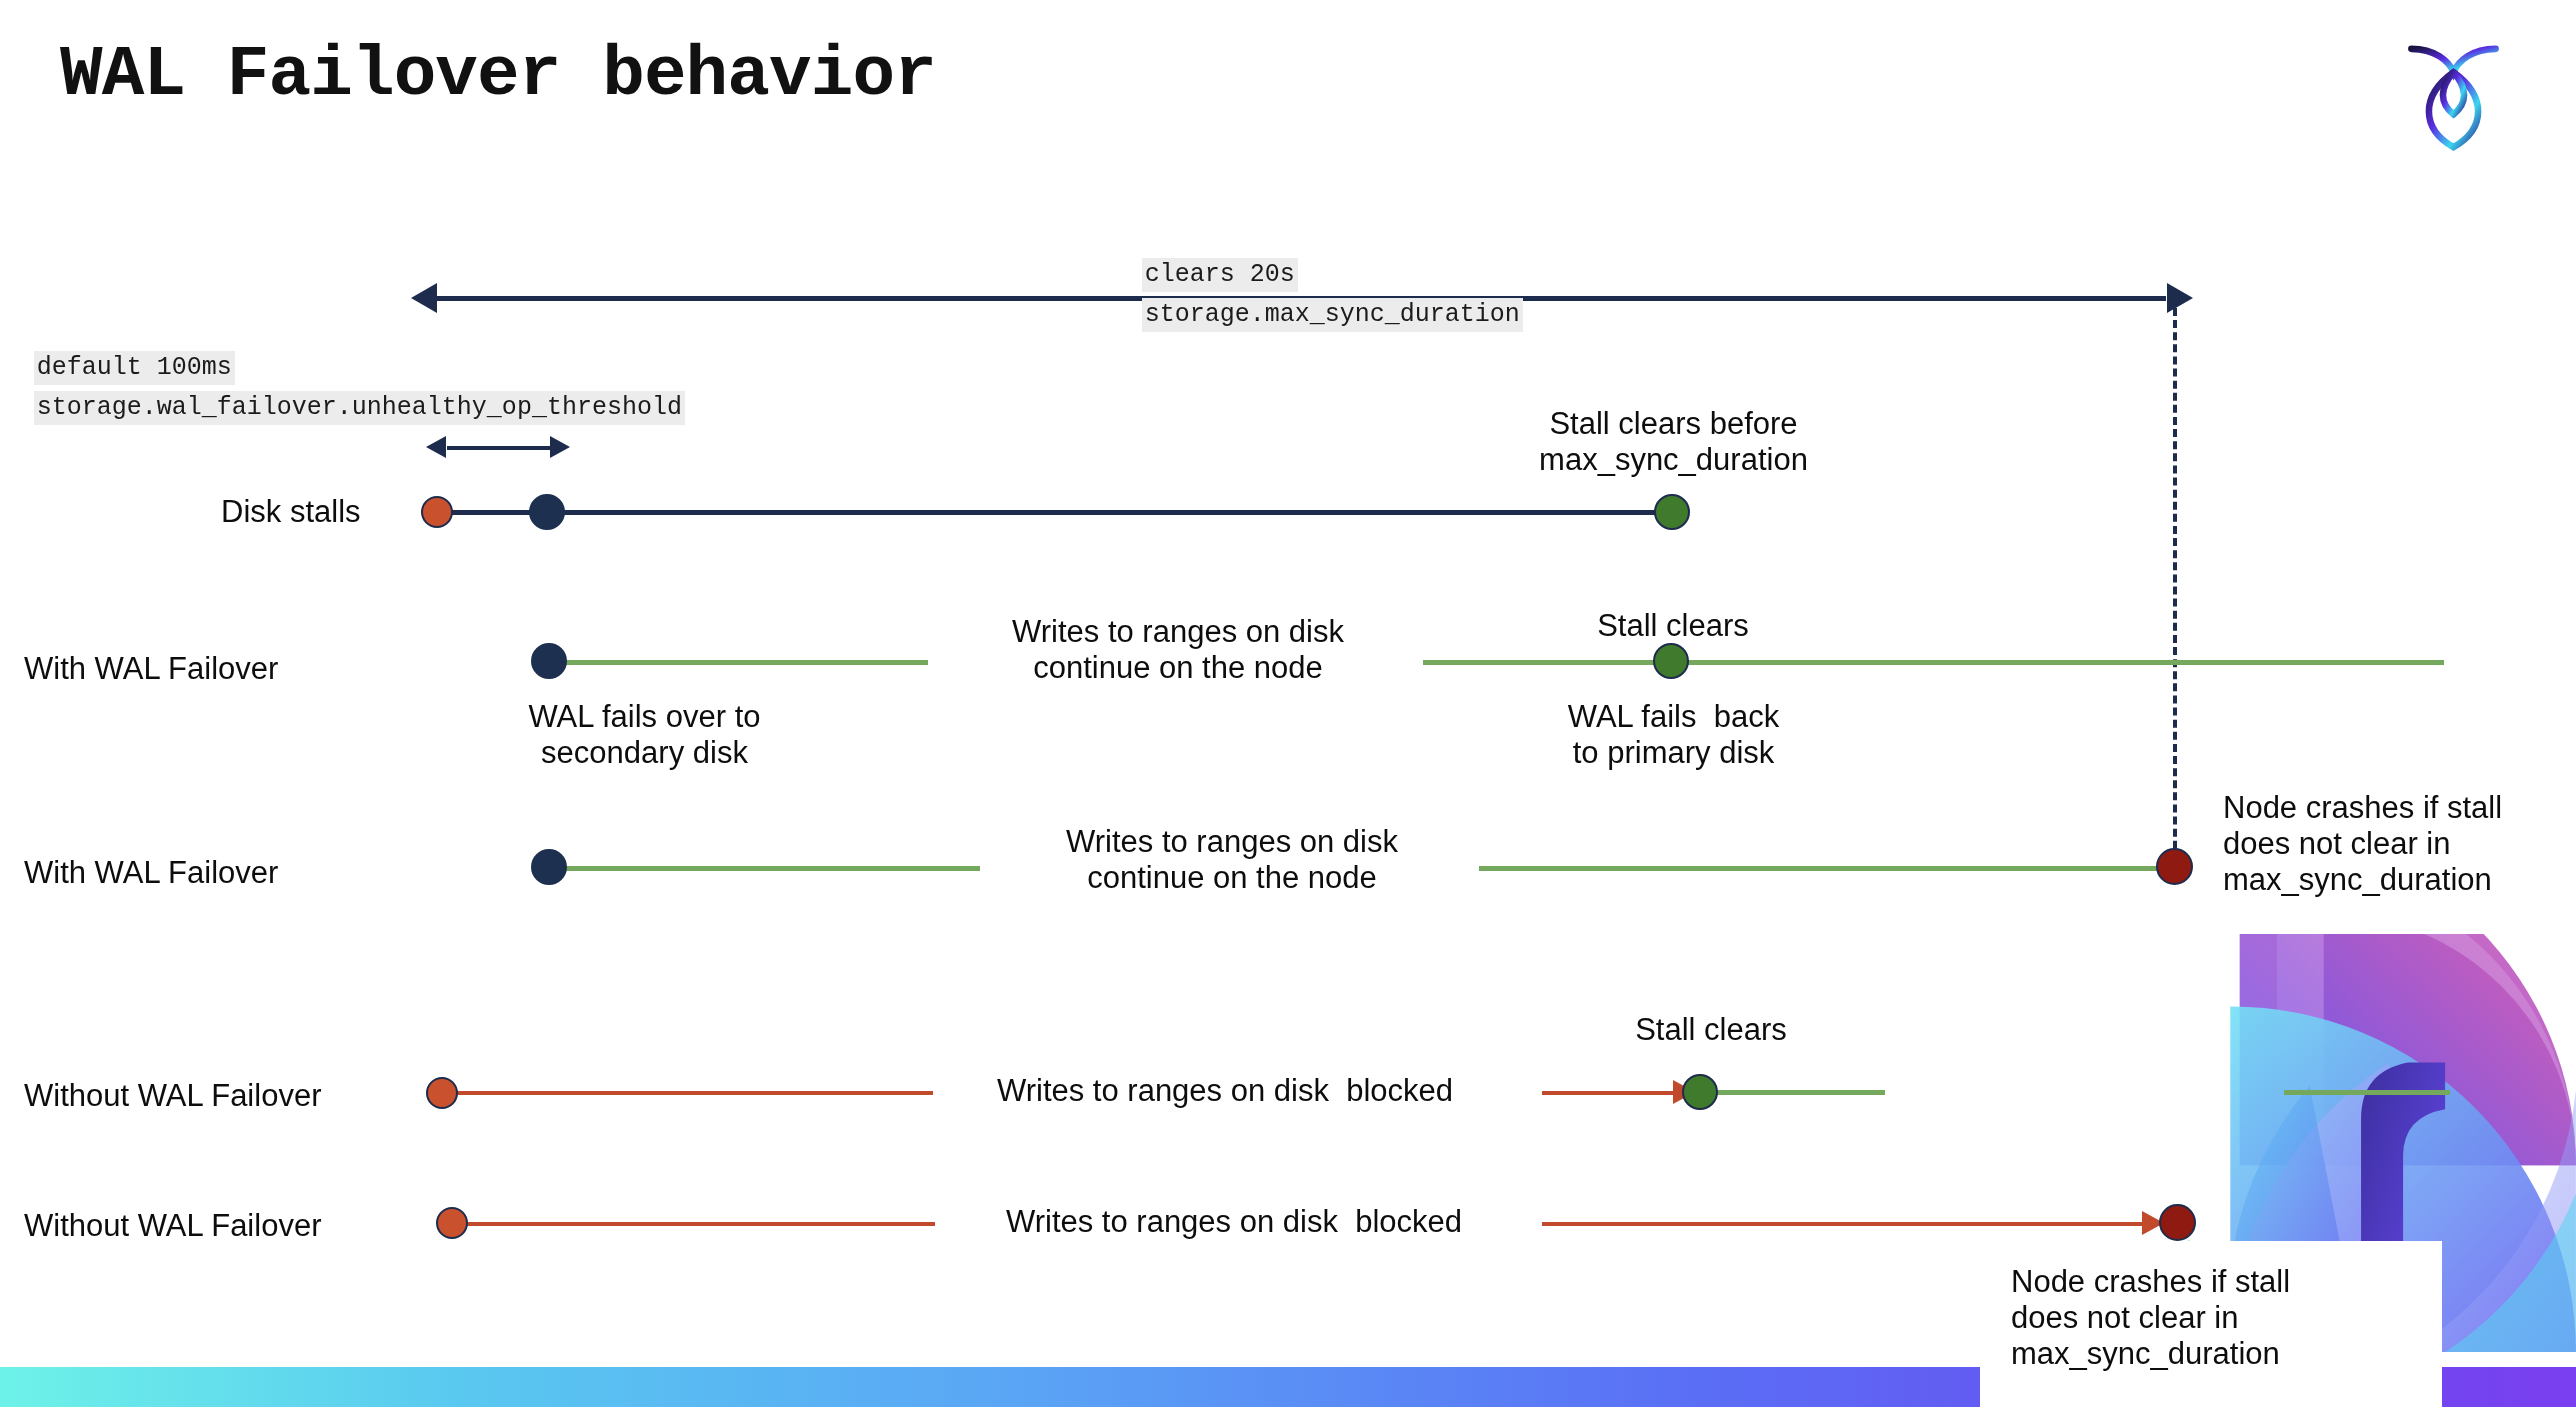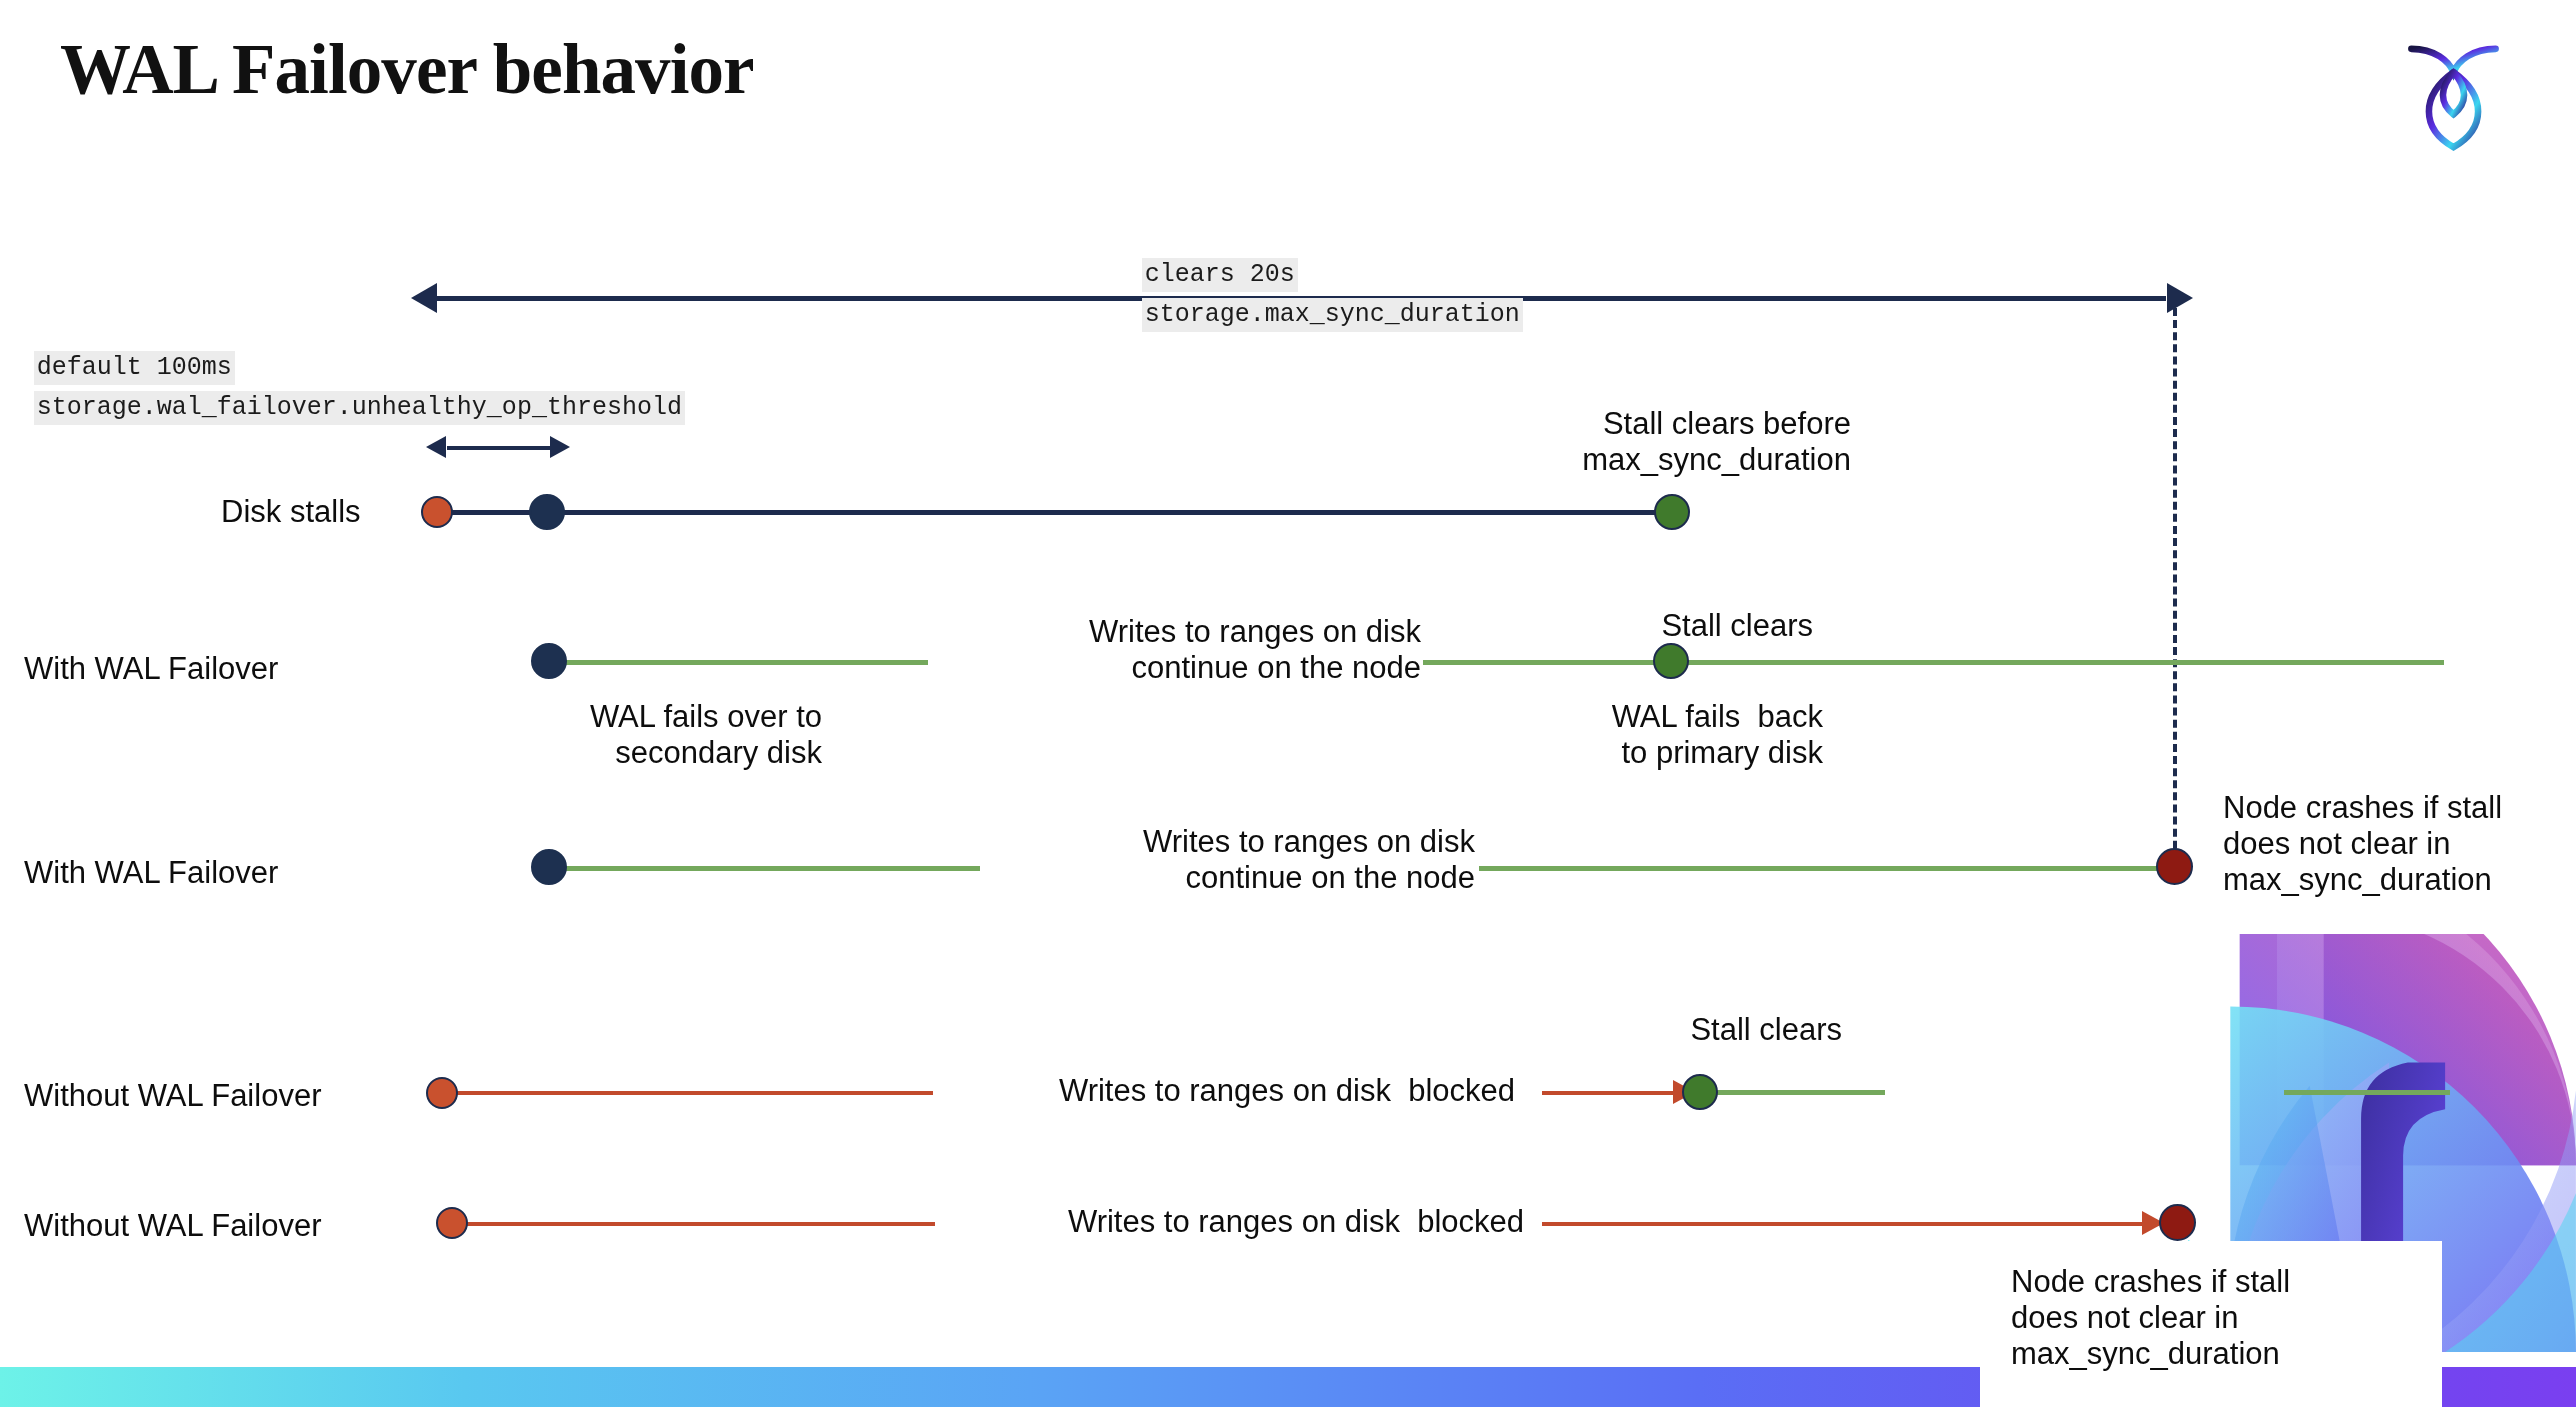--- a/index.html
+++ b/index.html
@@ -11,31 +11,31 @@
     position:relative;
   }
   .slide{position:absolute;inset:0;overflow:hidden;}
 
   
   .deco-wrap{position:absolute;right:0;bottom:0;width:654px;height:523px;overflow:hidden;pointer-events:none;}
   .bottom-bar{position:absolute;left:0;bottom:0;width:2576px;height:41px;
     background:linear-gradient(90deg,#6df2e8 0%,#59c8f0 18%,#5aa4f5 40%,#5a6ef5 66%,#6b4bf0 88%,#7a3ff0 100%);}
 
   
-  .title{position:absolute;left:60px;top:29px;font-size:71px;font-weight:bold;
-    color:#111111;letter-spacing:-0.9px;font-family:Liberation Serif, serif;
+  .title{position:absolute;left:60px;top:35px;font-size:71px;font-weight:bold;
+    color:#111111;letter-spacing:-0.9px;font-family:Liberation Mono, monospace;
     font-stretch:condensed;}
 
   
   .logo{position:absolute;left:2402px;top:30px;width:103px;height:122px;}
 
   
   .txt{position:absolute;color:#0d0d0d;font-family:"Liberation Sans", sans-serif;
     font-size:31px;line-height:1.16;white-space:pre;}
-  .txt.center{text-align:right;}
+  .txt.center{text-align:center;}
   .txt.left{text-align:left;}
   .rowlabel{position:absolute;color:#0d0d0d;font-size:31px;white-space:nowrap;
     font-family:"Liberation Sans", sans-serif;}
 
   
   .code{position:absolute;font-family:"Liberation Mono", monospace;
     font-size:25px;color:#1b1b1b;background:#ececec;white-space:pre;line-height:1.28;
     padding:0.9px 2.8px;}
 
   

